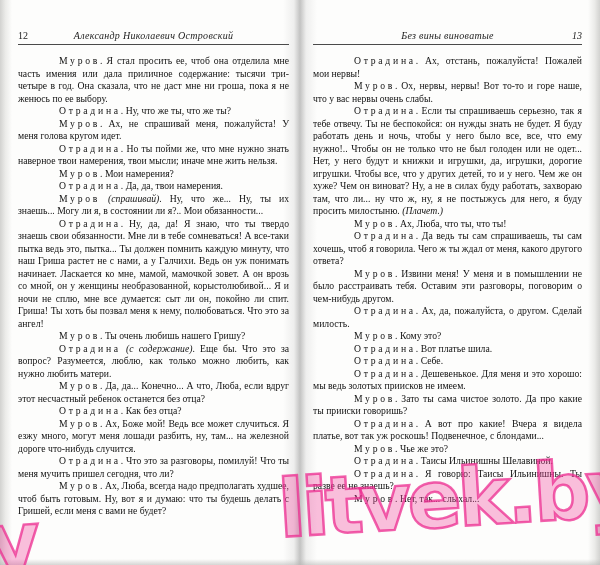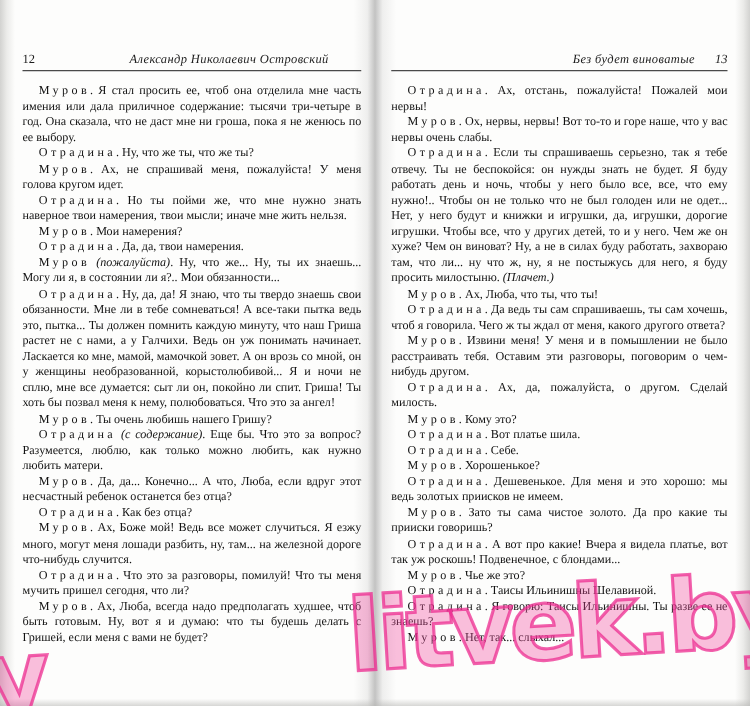--- a/index.html
+++ b/index.html
@@ -20,36 +20,36 @@
     top: 0;
     bottom: 0;
     width: 300px;
     background: #fdfdfc;
   }
   .page.left  { left: 0; }
   .page.right { left: 300px; }
 
   .page-inner {
     position: absolute;
-    top: 42px;
+    top: 30px;
   }
   .page.left  .page-inner { left: 18px; right: 11px; }
   .page.right .page-inner { left: 13px; right: 18px; }
 
   .page-header {
     display: flex;
     align-items: baseline;
     font-size: 10px;
     color: #1c1c1c;
   }
   .page-number { width: 26px; font-style: normal; }
   .page.right .page-number { text-align: right; font-style: italic; }
   .running-head {
     flex: 1;
-    text-align: right;
+    text-align: center;
     font-style: italic;
     letter-spacing: 0.03em;
     white-space: nowrap;
   }
   .header-rule {
     height: 0;
     border-bottom: 1px solid #4a4a4a;
     margin-top: 3px;
   }
 
@@ -57,21 +57,21 @@
     margin-top: 10px;
     font-size: 9.7px;
     line-height: 12.5px;
     text-align: justify;
     color: #121212;
   }
   .page-text p {
     margin: 0;
     text-indent: 13px;
   }
-  .speaker { letter-spacing: 0.28em; }
+  .speaker { letter-spacing: 0.28em; margin-left: 28px; }
   .stage-note { font-style: italic; }
 
   
   .edge-strip {
     position: absolute;
     top: 0; bottom: 0;
     width: 12px;
     pointer-events: none;
   }
   .edge-strip.left {
@@ -139,53 +139,52 @@
         <span class="page-number"></span>
       </div>
       <div class="header-rule"></div>
       <div class="page-text">
           <p><span class="speaker">Муров</span>. Я стал просить ее, чтоб она отделила мне часть имения или дала приличное содержание: тысячи три-четыре в год. Она сказала, что не даст мне ни гроша, пока я не женюсь по ее выбору.</p>
           <p><span class="speaker">Отрадина</span>. Ну, что же ты, что же ты?</p>
           <p><span class="speaker">Муров</span>. Ах, не спрашивай меня, пожалуйста! У меня голова кругом идет.</p>
           <p><span class="speaker">Отрадина</span>. Но ты пойми же, что мне нужно знать наверное твои намерения, твои мысли; иначе мне жить нельзя.</p>
           <p><span class="speaker">Муров</span>. Мои намерения?</p>
           <p><span class="speaker">Отрадина</span>. Да, да, твои намерения.</p>
-          <p><span class="speaker">Муров</span><span class="stage-note"> (пожалуйста)</span>. Ну, что же... Ну, ты их знаешь... Могу ли я, в состоянии ли я?.. Мои обязанности...</p>
+          <p><span class="speaker">Муров</span><span class="stage-note"> (спрашивай)</span>. Ну, что же... Ну, ты их знаешь... Могу ли я, в состоянии ли я?.. Мои обязанности...</p>
           <p><span class="speaker">Отрадина</span>. Ну, да, да! Я знаю, что ты твердо знаешь свои обязанности. Мне ли в тебе сомневаться! А все-таки пытка ведь это, пытка... Ты должен помнить каждую минуту, что наш Гриша растет не с нами, а у Галчихи. Ведь он уж понимать начинает. Ласкается ко мне, мамой, мамочкой зовет. А он врозь со мной, он у женщины необразованной, корыстолюбивой... Я и ночи не сплю, мне все думается: сыт ли он, покойно ли спит. Гриша! Ты хоть бы позвал меня к нему, полюбоваться. Что это за ангел!</p>
           <p><span class="speaker">Муров</span>. Ты очень любишь нашего Гришу?</p>
           <p><span class="speaker">Отрадина</span><span class="stage-note"> (с содержание)</span>. Еще бы. Что это за вопрос? Разумеется, люблю, как только можно любить, как нужно любить матери.</p>
           <p><span class="speaker">Муров</span>. Да, да... Конечно... А что, Люба, если вдруг этот несчастный ребенок останется без отца?</p>
           <p><span class="speaker">Отрадина</span>. Как без отца?</p>
           <p><span class="speaker">Муров</span>. Ах, Боже мой! Ведь все может случиться. Я езжу много, могут меня лошади разбить, ну, там... на железной дороге что-нибудь случится.</p>
           <p><span class="speaker">Отрадина</span>. Что это за разговоры, помилуй! Что ты меня мучить пришел сегодня, что ли?</p>
           <p><span class="speaker">Муров</span>. Ах, Люба, всегда надо предполагать худшее, чтоб быть готовым. Ну, вот я и думаю: что ты будешь делать с Гришей, если меня с вами не будет?</p>
         </div>
     </div>
   </div>
 
   <div class="page right">
     <div class="page-inner">
       <div class="page-header">
         <span class="page-number"></span>
-        <span class="running-head">Без будет виноватые</span>
+        <span class="running-head">Без вины виноватые</span>
         <span class="page-number">13</span>
       </div>
       <div class="header-rule"></div>
       <div class="page-text">
           <p><span class="speaker">Отрадина</span>. Ах, отстань, пожалуйста! Пожалей мои нервы!</p>
           <p><span class="speaker">Муров</span>. Ох, нервы, нервы! Вот то-то и горе наше, что у вас нервы очень слабы.</p>
           <p><span class="speaker">Отрадина</span>. Если ты спрашиваешь серьезно, так я тебе отвечу. Ты не беспокойся: он нужды знать не будет. Я буду работать день и ночь, чтобы у него было все, все, что ему нужно!.. Чтобы он не только что не был голоден или не одет... Нет, у него будут и книжки и игрушки, да, игрушки, дорогие игрушки. Чтобы все, что у других детей, то и у него. Чем же он хуже? Чем он виноват? Ну, а не в силах буду работать, захвораю там, что ли... ну что ж, ну, я не постыжусь для него, я буду просить милостыню.<span class="stage-note"> (Плачет.)</span></p>
           <p><span class="speaker">Муров</span>. Ах, Люба, что ты, что ты!</p>
           <p><span class="speaker">Отрадина</span>. Да ведь ты сам спрашиваешь, ты сам хочешь, чтоб я говорила. Чего ж ты ждал от меня, какого другого ответа?</p>
           <p><span class="speaker">Муров</span>. Извини меня! У меня и в помышлении не было расстраивать тебя. Оставим эти разговоры, поговорим о чем-нибудь другом.</p>
           <p><span class="speaker">Отрадина</span>. Ах, да, пожалуйста, о другом. Сделай милость.</p>
           <p><span class="speaker">Муров</span>. Кому это?</p>
           <p><span class="speaker">Отрадина</span>. Вот платье шила.</p>
           <p><span class="speaker">Отрадина</span>. Себе.</p>
-          <p><span class="speaker">Муров</span>. Хорошенькое?</p>
           <p><span class="speaker">Отрадина</span>. Дешевенькое. Для меня и это хорошо: мы ведь золотых приисков не имеем.</p>
           <p><span class="speaker">Муров</span>. Зато ты сама чистое золото. Да про какие ты прииски говоришь?</p>
           <p><span class="speaker">Отрадина</span>. А вот про какие! Вчера я видела платье, вот так уж роскошь! Подвенечное, с блондами...</p>
           <p><span class="speaker">Муров</span>. Чье же это?</p>
           <p><span class="speaker">Отрадина</span>. Таисы Ильинишны Шелавиной.</p>
           <p><span class="speaker">Отрадина</span>. Я говорю: Таисы Ильинишны. Ты разве ее не знаешь?</p>
           <p><span class="speaker">Муров</span>. Нет, так... слыхал...</p>
         </div>
     </div>
   </div>

